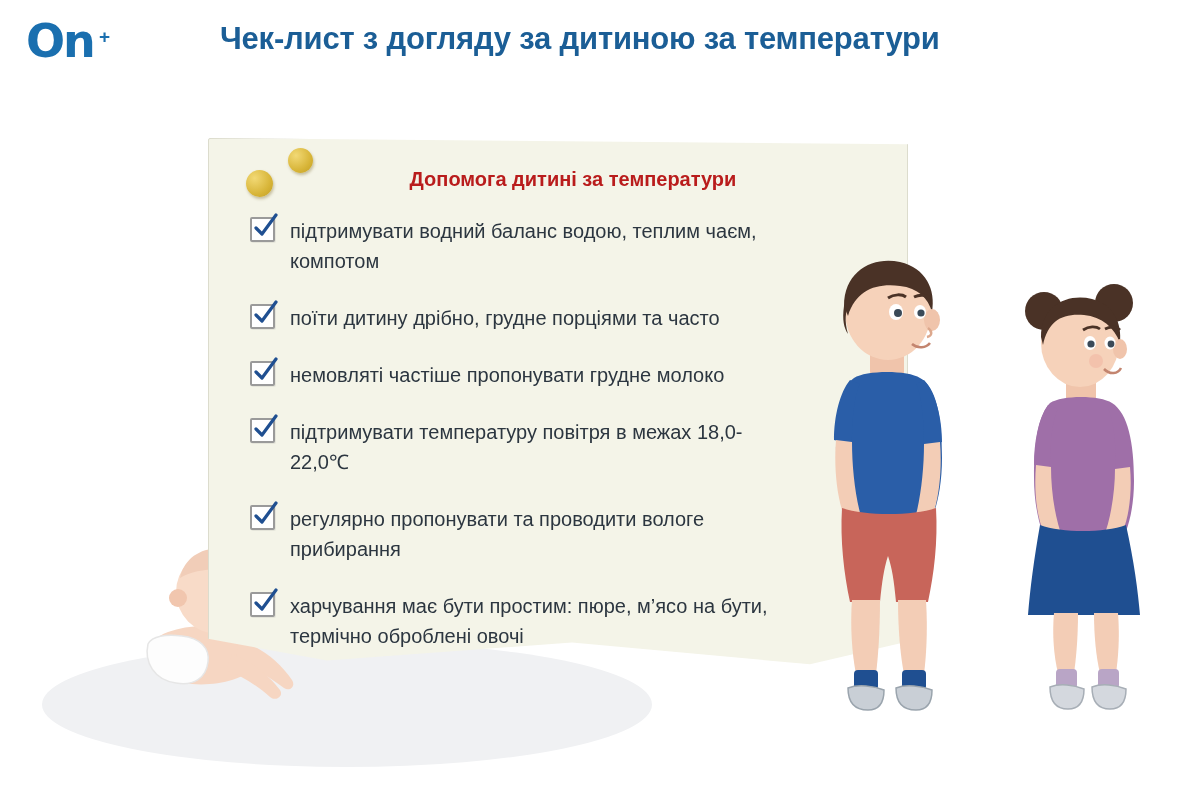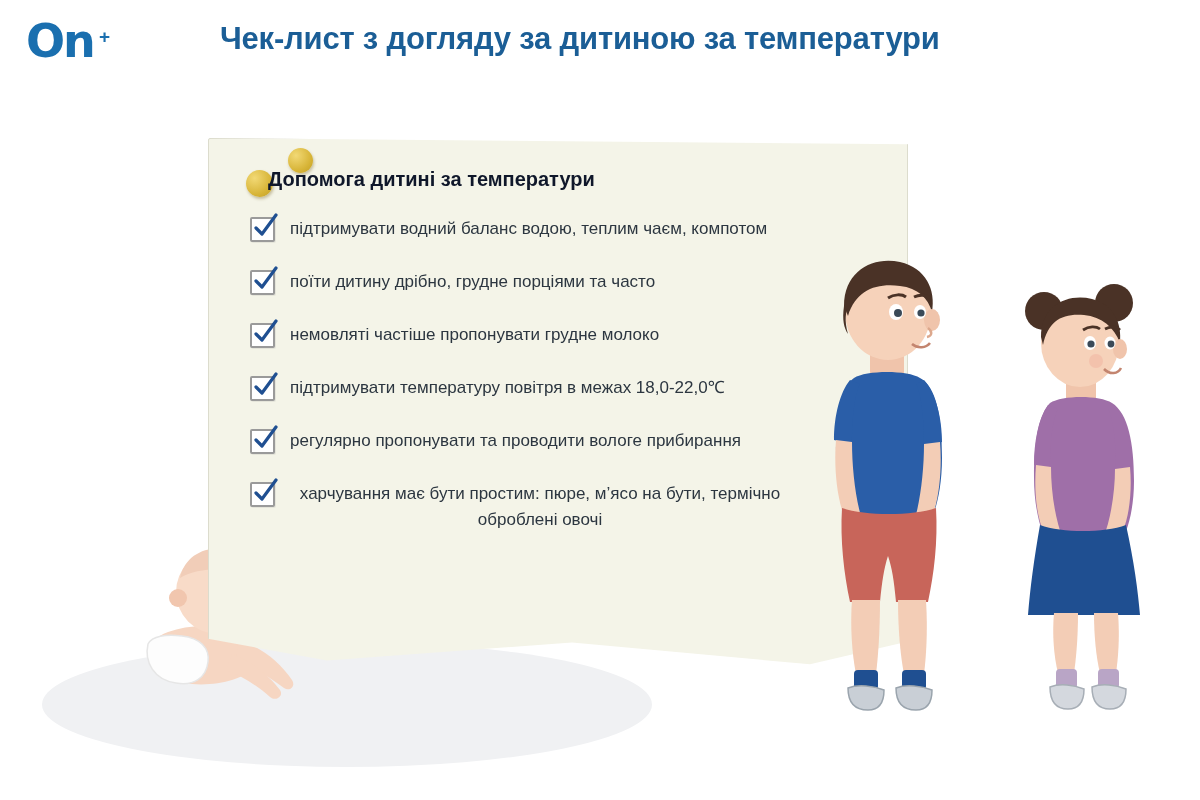--- a/index.html
+++ b/index.html
@@ -84,22 +84,22 @@
     background: radial-gradient(circle at 32% 30%, #f2d975, #d7b437 62%, #bf9d27);
     box-shadow: 1px 2px 3px rgba(110,90,20,0.35);
   }
   #pin-a { left: 38px; top: 32px; width: 27px; height: 27px; }
   #pin-b { left: 80px; top: 10px; width: 25px; height: 25px; }
 
   #board-heading {
     position: absolute;
     left: 60px; top: 30px;
     width: 610px;
-    text-align: left;
-    color: #0f172a;
+    text-align: center;
+    color: #b91c1c;
     font-size: 20px;
     font-weight: bold;
   }
 
   #items {
     position: absolute;
     left: 42px; top: 78px;
     width: 620px;
   }
   .item {
@@ -118,24 +118,23 @@
     position: relative;
     box-shadow: 1px 1px 0 rgba(0,0,0,0.06);
   }
   .checkbox svg {
     position: absolute;
     left: -1px; top: -7px;
     width: 28px; height: 28px;
   }
   .item-text {
     color: #2c3640;
-    font-size: 17px;
+    font-size: 20px;
     line-height: 1.5;
     max-width: 500px;
-    text-align: center;
   }
 
   
   #boy { position: absolute; left: 800px; top: 250px; width: 180px; height: 470px; }
   #girl { position: absolute; left: 1010px; top: 275px; width: 165px; height: 445px; }
   #baby { position: absolute; left: 120px; top: 520px; width: 220px; height: 190px; }
 </style>
 </head>
 <body>
 

